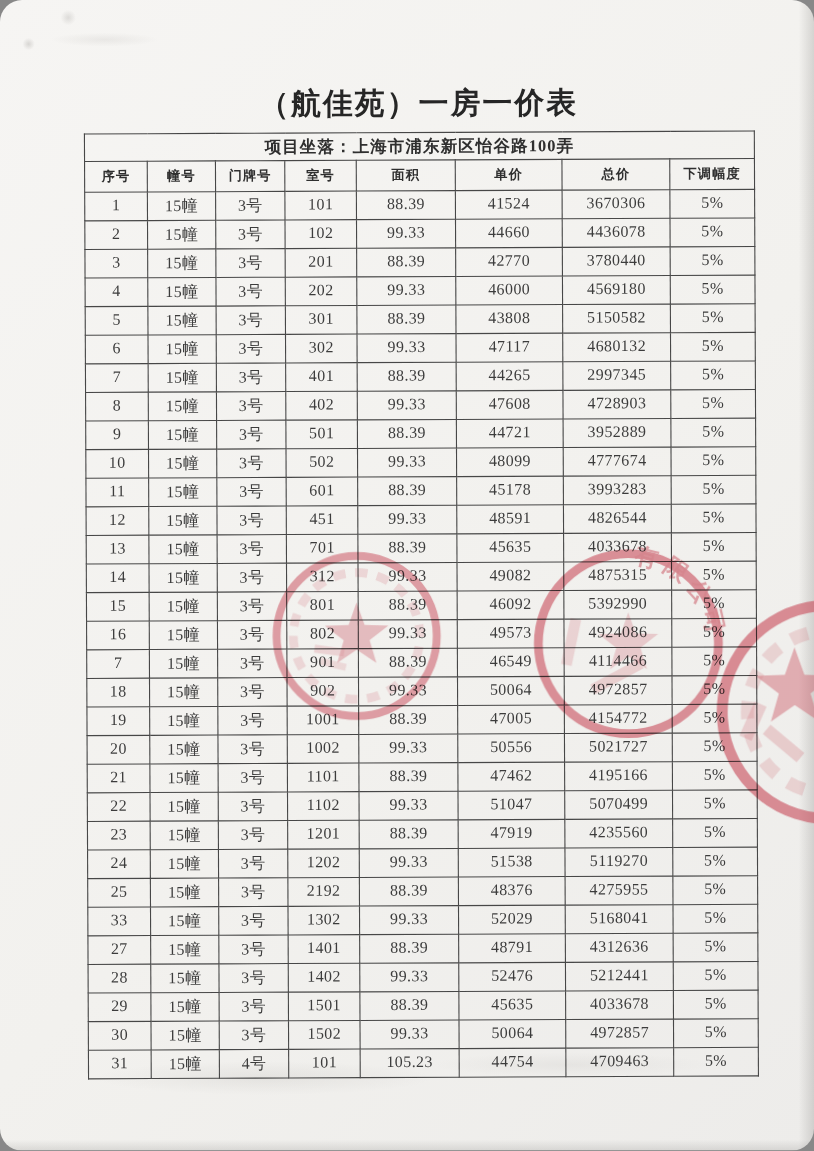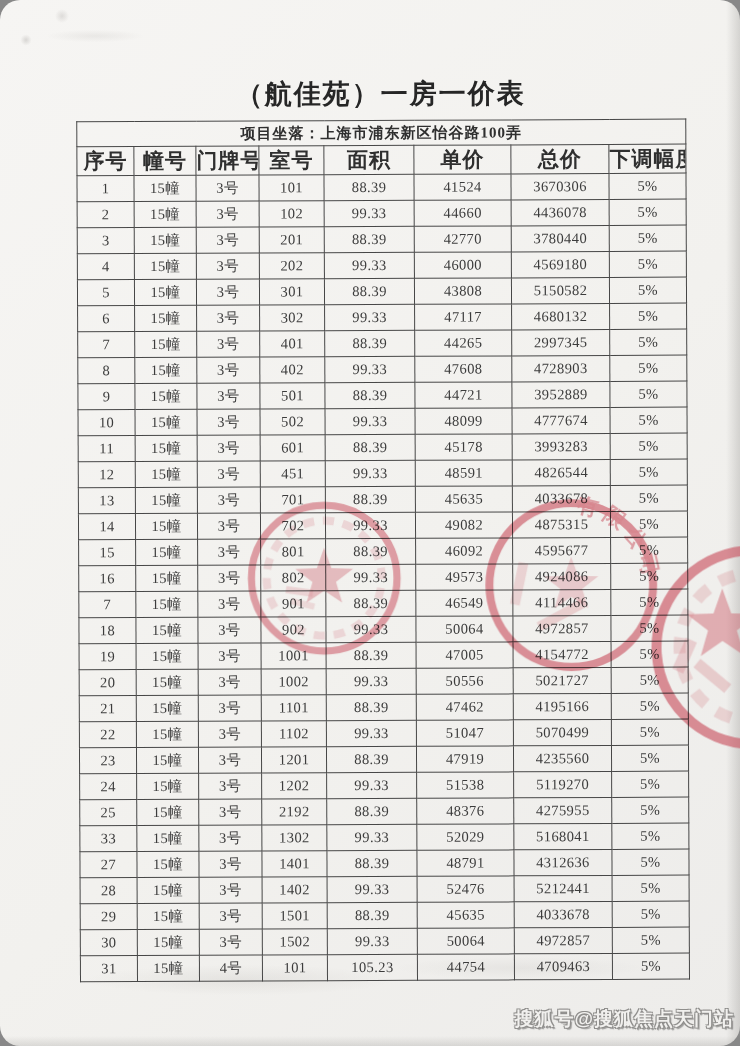--- a/index.html
+++ b/index.html
@@ -29,21 +29,21 @@
     position:absolute;left:78px;top:120px;width:609px;
     border-collapse:collapse;table-layout:fixed;
     font-family:"Liberation Serif","DejaVu Serif",serif;
   }
   table.price td,table.price th{
     border:1.6px solid #474747;
     text-align:center;vertical-align:middle;
     padding:0;overflow:hidden;white-space:nowrap;
   }
   tr.project-row td{height:24px;font-size:15px;font-weight:600;color:#2f2f2f;letter-spacing:1px;}
-  tr.header-row th{height:27px;font-size:21px;font-weight:600;color:#2f2f2f;letter-spacing:1px;}
+  tr.header-row th{height:27px;font-size:12px;font-weight:600;color:#2f2f2f;letter-spacing:1px;}
   tbody.rows td{height:25px;font-size:14.5px;color:#3c3c3c;letter-spacing:.4px;}
   .stamp{position:absolute;mix-blend-mode:multiply;filter:blur(.5px);pointer-events:none;}
   .watermark{
     position:absolute;right:6px;top:1006px;
     font-size:19px;font-weight:700;letter-spacing:1px;
     color:#f1f0ee;
     text-shadow:-1px -1px 0 #8f8e8c,1px -1px 0 #8f8e8c,-1px 1px 0 #8f8e8c,1px 1px 0 #8f8e8c,2px 2px 1px rgba(60,60,60,.45);
     font-family:"Liberation Sans", sans-serif;
   }
 </style>
@@ -209,34 +209,34 @@
             <td>701</td>
             <td>88.39</td>
             <td>45635</td>
             <td>4033678</td>
             <td>5%</td>
           </tr>
           <tr>
             <td>14</td>
             <td>15幢</td>
             <td>3号</td>
-            <td>702</td>
+            <td>312</td>
             <td>99.33</td>
             <td>49082</td>
             <td>4875315</td>
             <td>5%</td>
           </tr>
           <tr>
             <td>15</td>
             <td>15幢</td>
             <td>3号</td>
             <td>801</td>
             <td>88.39</td>
             <td>46092</td>
-            <td>4595677</td>
+            <td>5392990</td>
             <td>5%</td>
           </tr>
           <tr>
             <td>16</td>
             <td>15幢</td>
             <td>3号</td>
             <td>802</td>
             <td>99.33</td>
             <td>49573</td>
             <td>4924086</td>
@@ -427,14 +427,13 @@
           <circle cx="105" cy="105" r="74" fill="none" stroke="#c9505e" stroke-width="12" opacity=".26" stroke-dasharray="16 13"></circle>
         </g>
         <polygon points="74,46 82.9,71 109.4,71.8 88.4,88 95.8,113.4 74,98.5 52.2,113.4 59.6,88 38.6,71.8 65.1,71" fill="#c9505e" opacity=".6"></polygon>
         <rect x="44" y="128" width="40" height="11" fill="#c9505e" opacity=".32" transform="rotate(40 64 133)"></rect>
         <rect x="30" y="96" width="12" height="34" fill="#c9505e" opacity=".3" transform="rotate(24 36 113)"></rect>
       </svg>
     </div>
 
   </div>
 
-  <div class="watermark">搜狐号@搜狐焦点天门站</div>
 </div>
 
 </body></html>

